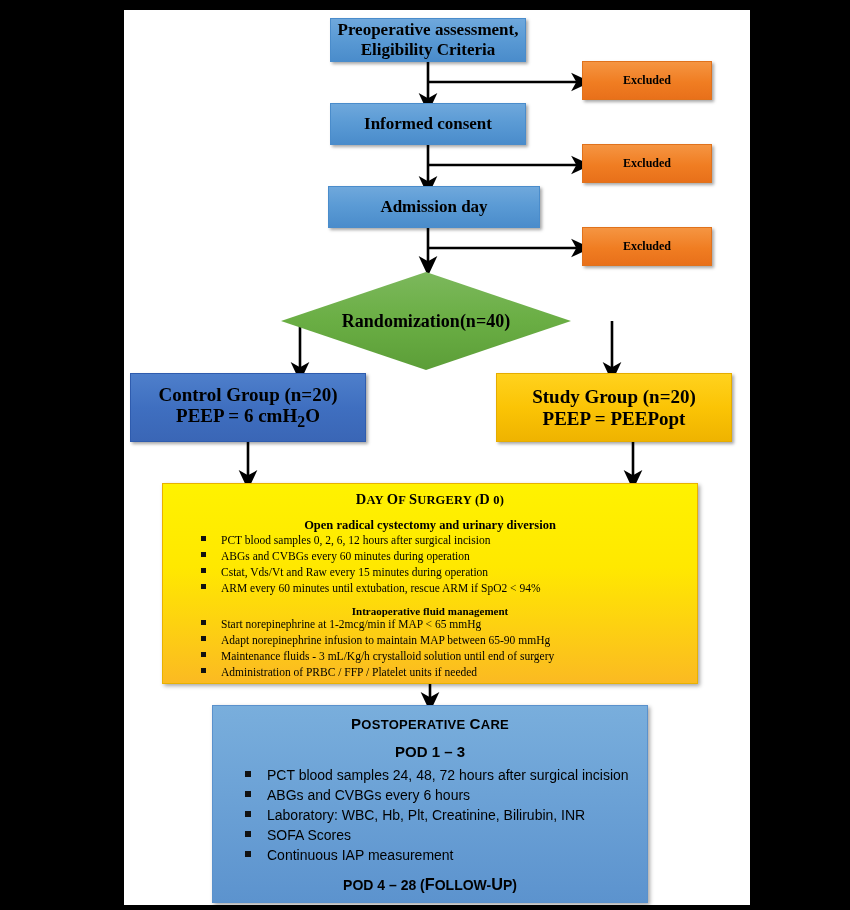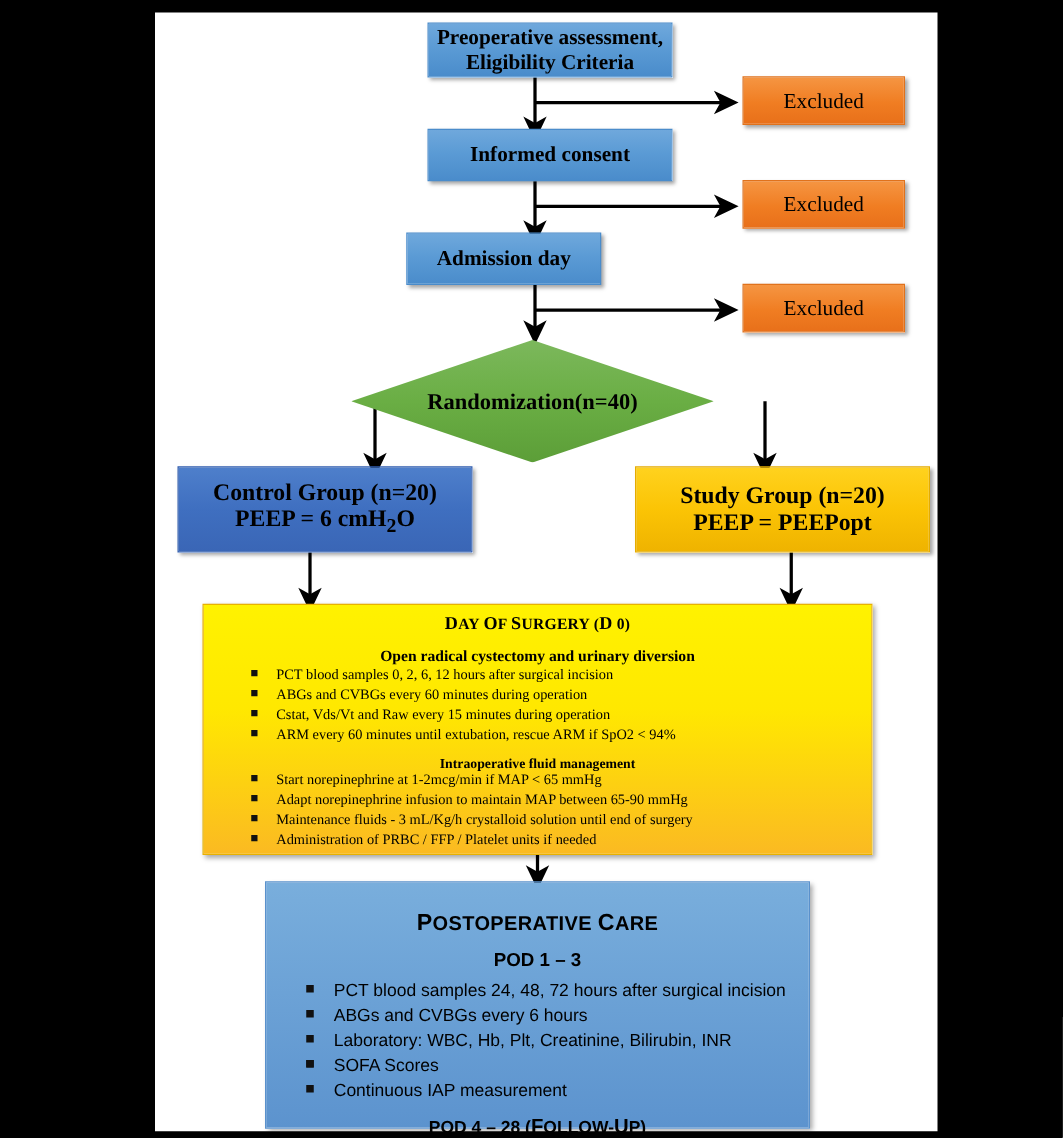--- a/index.html
+++ b/index.html
@@ -34,34 +34,33 @@
     position: absolute;
     box-sizing: border-box;
     text-align: center;
     color: #000000;
     box-shadow: 2px 2px 3px rgba(0,0,0,0.35);
     display: flex;
     flex-direction: column;
     align-items: center;
     justify-content: center;
     line-height: 1.15;
-    margin-left: 12px;
   }
 
   .node-lightblue {
     background: linear-gradient(180deg, #6FA8DC 0%, #5B9BD5 45%, #4A8CCB 100%);
     border: 1px solid #4A8CCB;
     font-weight: bold;
     font-size: 17px;
   }
   .node-orange {
     background: linear-gradient(180deg, #F59542 0%, #F07D22 55%, #E8701A 100%);
     border: 1px solid #E0721C;
-    font-weight: normal;
-    font-size: 17px;
+    font-weight: bold;
+    font-size: 12px;
   }
   .node-darkblue {
     background: linear-gradient(180deg, #4E7FCB 0%, #3F6FC0 50%, #3A66B6 100%);
     border: 1px solid #2F5CAE;
     font-weight: bold;
     font-size: 19px;
   }
   .node-gold {
     background: linear-gradient(180deg, #FFD21E 0%, #FBC405 50%, #EFB300 100%);
     border: 1px solid #E5AC00;
@@ -153,24 +152,23 @@
   .surgery-list li .bl {
     position: absolute;
     left: -20px;
     top: 3px;
     width: 5px;
     height: 5px;
     background: #111;
   }
 
   #postop-head {
-    font-size: 16px;
+    font-size: 13px;
     padding-top: 9px;
     letter-spacing: 0.3px;
-    margin-top: 12px;
   }
   #postop-pod1 {
     font-size: 15px;
     padding-top: 11px;
   }
   #postop-pod2 {
     font-size: 14px;
     padding-top: 10px;
   }
   .postop-list {
@@ -235,21 +233,21 @@
 
     <div class="node node-lightblue" style="left:206px; top:8px; width:196px; height:44px;">
       <span class="line1">Preoperative assessment,</span>
       <span class="line2">Eligibility Criteria</span>
     </div>
 
     <div class="node node-lightblue" style="left:206px; top:93px; width:196px; height:42px;">
       <span class="line1">Informed consent</span>
     </div>
 
-    <div class="node node-lightblue" style="left:189px; top:176px; width:156px; height:42px;">
+    <div class="node node-lightblue" style="left:204px; top:176px; width:212px; height:42px;">
       <span class="line1">Admission day</span>
     </div>
 
     <div class="node node-orange" style="left:458px; top:51px; width:130px; height:39px;">
       <span class="line1">Excluded</span>
     </div>
 
     <div class="node node-orange" style="left:458px; top:134px; width:130px; height:39px;">
       <span class="line1">Excluded</span>
     </div>

